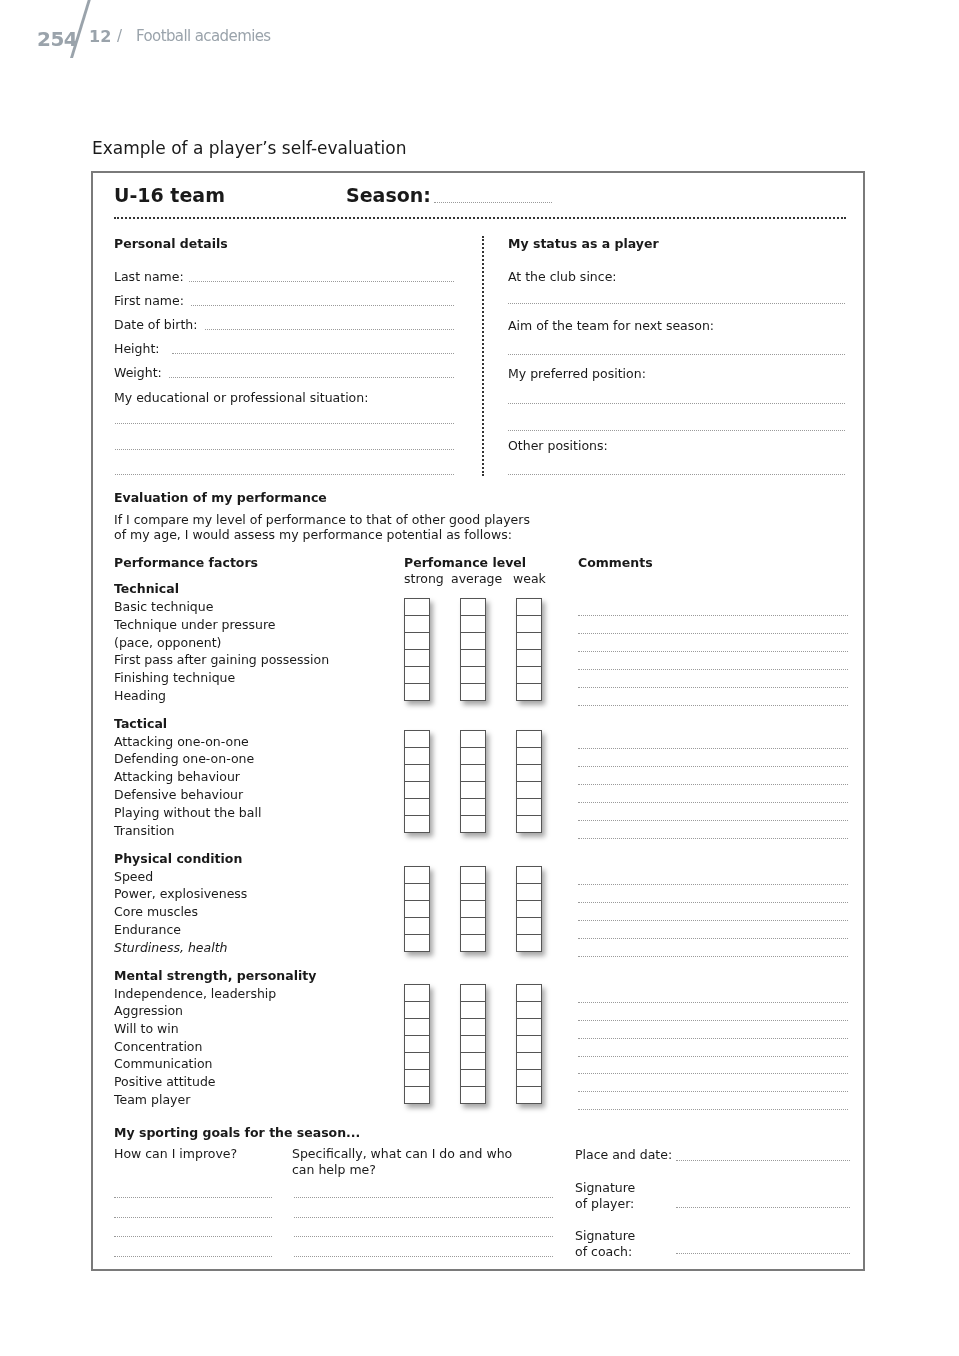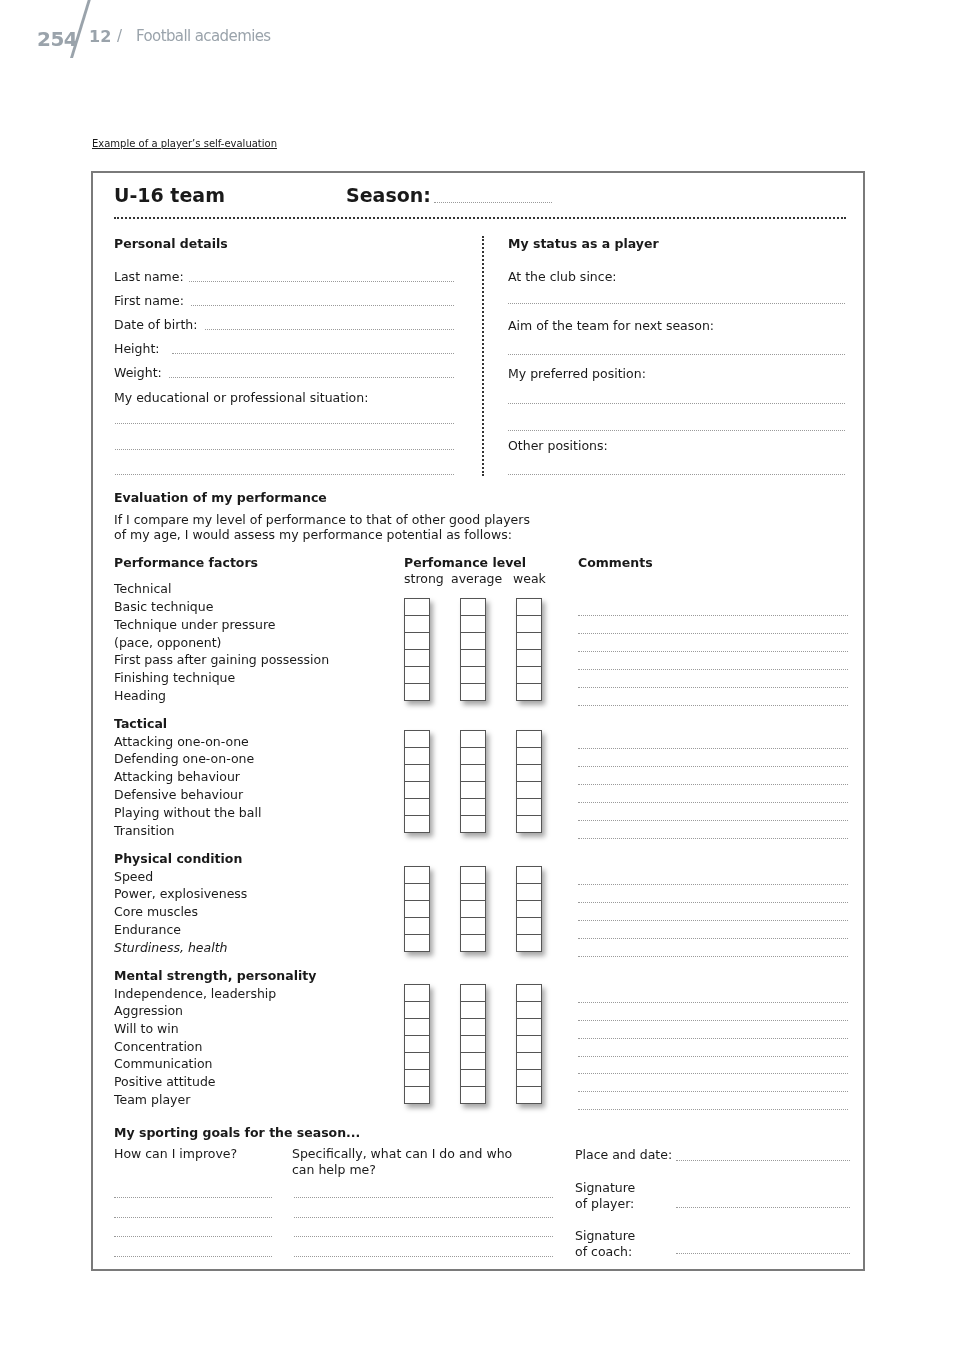--- a/index.html
+++ b/index.html
@@ -7,21 +7,21 @@
          font-family: "DejaVu Sans", "Liberation Sans", sans-serif; color: #1a1a1a; }
   .abs { position: absolute; }
 
   
   .hdr-page { left: 37px; top: 27px; font-size: 20px; font-weight: bold; color: #9aa3ab; letter-spacing: -0.5px; }
   .hdr-slash { left: 70px; top: -4px; width: 3px; height: 62px; background: #9aa3ab; transform: skewX(-17deg); transform-origin: bottom left; }
   .hdr-chap { left: 89px; top: 27px; font-size: 16px; font-weight: bold; color: #9aa3ab; }
   .hdr-sep { left: 117px; top: 27px; font-size: 15px; color: #9aa3ab; }
   .hdr-title { left: 136px; top: 27px; font-size: 15px; color: #9aa3ab; letter-spacing: -0.6px; }
 
-  .caption { left: 92px; top: 138px; font-size: 10px; color: #1a1a1a; text-decoration: underline; }
+  .caption { left: 92px; top: 138px; font-size: 17px; color: #1a1a1a; }
 
   .frame { left: 91px; top: 171px; width: 774px; height: 1100px; border: 2px solid #7a7a7a; box-sizing: border-box; }
 
   .team { left: 114px; top: 184px; font-size: 19px; font-weight: bold; }
   .season { left: 346px; top: 184px; font-size: 19px; font-weight: bold; }
   .season-line { left: 434px; top: 202px; width: 118px; border-top: 1px dotted #9a9a9a; }
   .hdr-rule { left: 114px; top: 217px; width: 732px; border-top: 2px dotted #333; }
 
   .vrule { left: 482px; top: 236px; height: 240px; border-left: 2px dotted #333; }
 
@@ -94,21 +94,21 @@
 <div class="abs txt" style="left:114px;top:512px;">If I compare my level of performance to that of other good players</div>
 <div class="abs txt" style="left:114px;top:527px;">of my age, I would assess my performance potential as follows:</div>
 
 <div class="abs h-bold" style="left:114px;top:555px;font-weight:bold;">Performance factors</div>
 <div class="abs h-bold" style="left:404px;top:555px;">Perfomance level</div>
 <div class="abs txt" style="left:404px;top:571px;">strong</div>
 <div class="abs txt" style="left:451px;top:571px;">average</div>
 <div class="abs txt" style="left:513px;top:571px;">weak</div>
 <div class="abs h-bold" style="left:578px;top:555px;">Comments</div>
 
-<div class="item" style="top:581px;font-weight:normal;">Technical</div>
+<div class="item" style="top:581px;font-weight:bold;">Technical</div>
 <div class="item" style="top:599px;">Basic technique</div>
 <div class="item" style="top:617px;">Technique under pressure</div>
 <div class="item" style="top:635px;">(pace, opponent)</div>
 <div class="item" style="top:652px;">First pass after gaining possession</div>
 <div class="item" style="top:670px;">Finishing technique</div>
 <div class="item" style="top:688px;">Heading</div>
 
 <div class="cbcol" style="left:404px;top:598px;">
   <div class="cb"></div>
     <div class="cb"></div>

